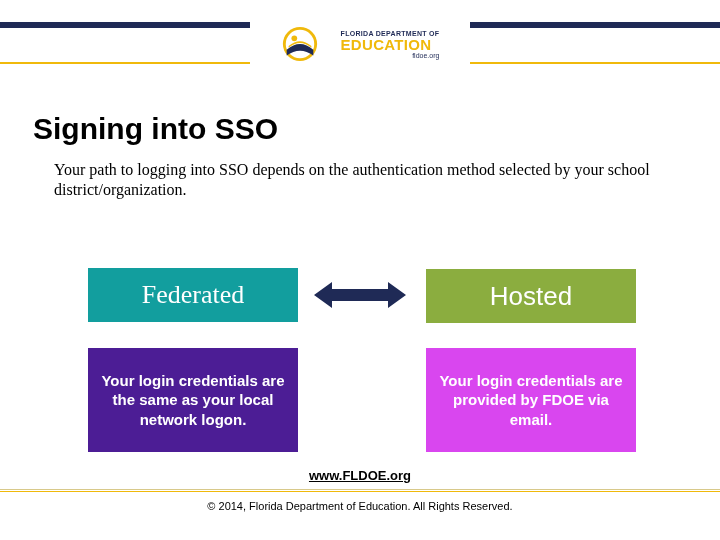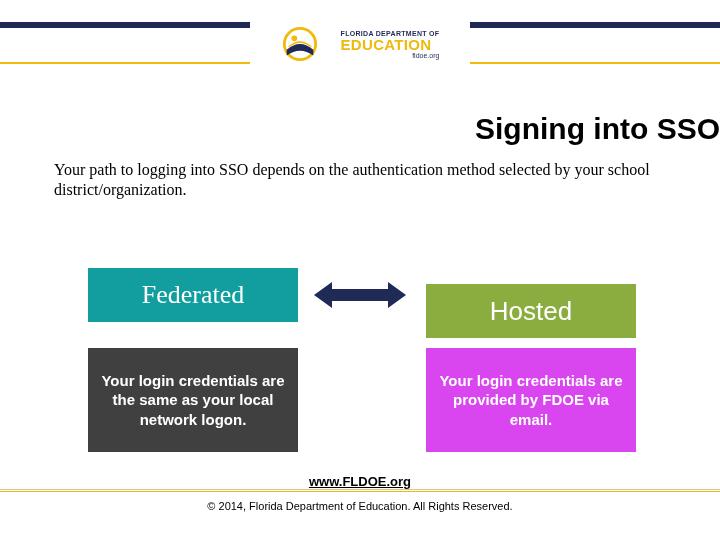--- a/index.html
+++ b/index.html
@@ -11,39 +11,39 @@
   .hr-yellow { position: absolute; top: 62px; left: 0; right: 0; height: 2px; background: #f0b90b; }
 
   .logo-wrap { position: absolute; top: 16px; left: 50%; transform: translateX(-50%); width: 220px; height: 56px; background: #fff; display: flex; align-items: center; justify-content: center; gap: 22px; }
   .logo-mark { width: 38px; height: 38px; position: relative; }
   .logo-mark svg { width: 38px; height: 38px; }
   .logo-text { line-height: 1; }
   .logo-text .small { font-size: 7px; color: #1f2a56; font-weight: bold; letter-spacing: 0.3px; }
   .logo-text .big { font-size: 15px; color: #f0b90b; font-weight: bold; letter-spacing: 0.3px; }
   .logo-text .url { font-size: 7px; color: #1f2a56; text-align: right; }
 
-  .title { position: absolute; top: 112px; left: 0; right: 0; text-align: right; font-size: 30px; font-weight: bold; padding-left: 33px; }
+  .title { position: absolute; top: 112px; left: 0; right: 0; text-align: left; font-size: 30px; font-weight: bold; padding-left: 33px; }
   .intro { position: absolute; top: 160px; left: 54px; width: 612px; font-size: 16px; line-height: 1.25; font-family: Liberation Serif, serif; }
 
   .boxes { position: absolute; top: 268px; left: 0; right: 0; height: 200px; }
 
   .box-head { position: absolute; width: 210px; height: 54px; display: flex; align-items: center; justify-content: center; font-size: 26px; }
   .federated-head { left: 88px; top: 0; background: #129e9e; color: #fff; font-family: Liberation Serif, serif; }
-  .hosted-head { left: 426px; top: 16px; background: #8bad3f; color: #fff; }
+  .hosted-head { left: 426px; top: 1px; background: #8bad3f; color: #fff; }
 
   .box-body { position: absolute; width: 210px; height: 104px; display: flex; align-items: center; justify-content: center; font-size: 15px; font-weight: bold; text-align: center; line-height: 1.3; padding: 8px; }
-  .federated-body { left: 88px; top: 80px; background: #404040; color: #fff; }
+  .federated-body { left: 88px; top: 80px; background: #4c1d95; color: #fff; }
   .hosted-body { left: 426px; top: 80px; background: #d946ef; color: #fff; }
 
   .arrow { position: absolute; left: 314px; top: 12px; width: 92px; height: 30px; }
   .arrow svg { width: 92px; height: 30px; display: block; }
 
   .footer { position: absolute; bottom: 28px; left: 0; right: 0; text-align: center; }
   .footer .link { font-size: 13px; font-weight: bold; color: #000; }
-  .footer .copy { font-size: 11px; margin-top: 10px; }
+  .footer .copy { font-size: 11px; margin-top: 16px; }
   .hr-bottom { position: absolute; bottom: 50px; left: 0; right: 0; height: 1px; background: #d8c98a; }
   .hr-bottom2 { position: absolute; bottom: 48px; left: 0; right: 0; height: 1px; background: #f0b90b; }
 </style>
 </head>
 <body>
 
 <div class="slide">
 
   <div class="hr-top"></div>
   <div class="hr-yellow"></div>

